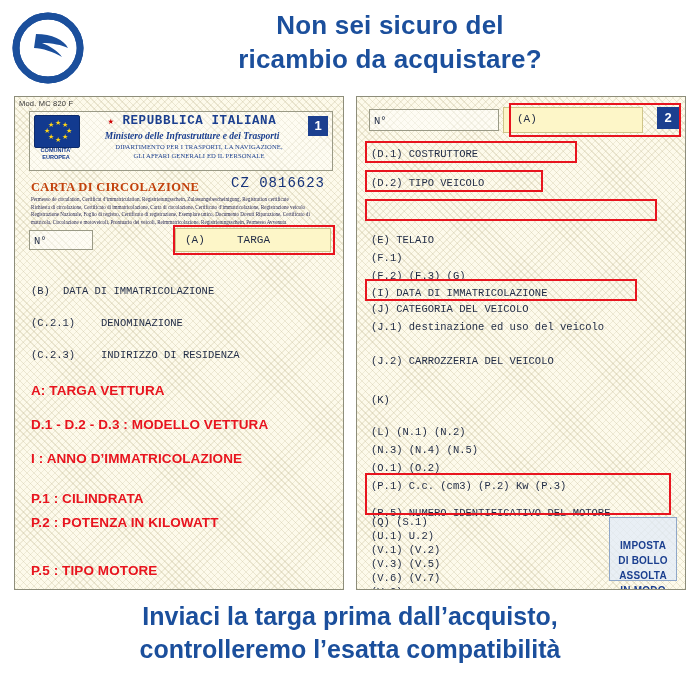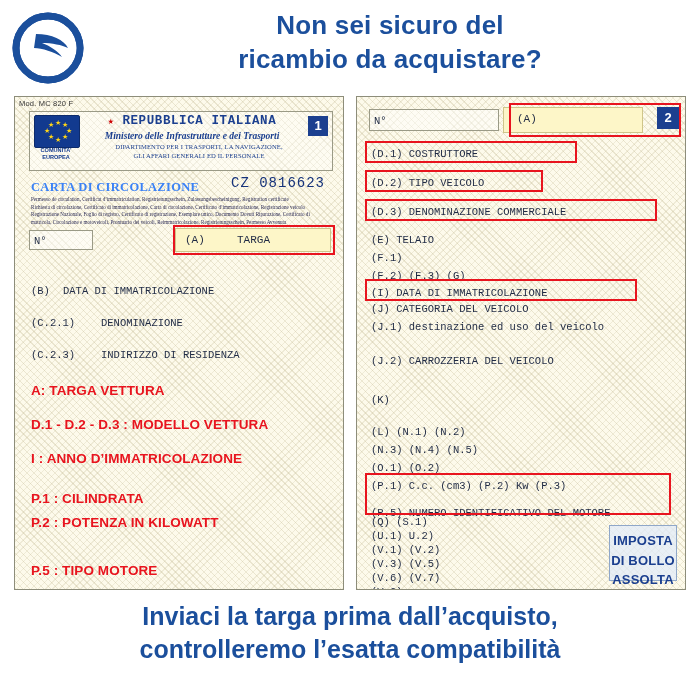--- a/index.html
+++ b/index.html
@@ -168,21 +168,21 @@
     text-align: center;
     line-height: 20px;
   }
 
   .carta-row {
     position: absolute;
     left: 16px; top: 80px;
     width: 300px;
   }
   .carta-title {
-    color: #3b82f6;
+    color: #c2410c;
     font-size: 12.5px;
     font-weight: bold;
     font-family: "Liberation Serif", serif;
     letter-spacing: 0.3px;
   }
   .carta-num {
     position: absolute;
     right: 6px; top: -2px;
     font-family: "Liberation Mono", monospace;
     font-size: 14px;
@@ -285,29 +285,29 @@
     font-weight: bold;
     font-size: 13px;
     text-align: center;
     line-height: 22px;
   }
 
   
   .bollo {
     position: absolute;
     right: 8px; bottom: 8px;
-    width: 68px; height: 56px;
+    width: 68px; height: 64px;
     border: 1px solid #8fa7c9;
     background: rgba(225,235,248,0.75);
     color: #1b3f8f;
-    font-size: 13px;
+    font-size: 10px;
     font-weight: bold;
     text-align: center;
     line-height: 1.5;
-    padding-top: 5px;
+    padding-top: 20px;
     box-sizing: border-box;
     letter-spacing: 0.2px;
   }
 </style>
 </head>
 <body>
 
 <div class="header">
   <div class="logo">
     <svg width="72" height="72" viewBox="0 0 72 72" aria-hidden="true">
@@ -404,21 +404,20 @@
     <div class="fl" style="left:160px; top:16px; font-size:11px;">(A)</div>
     <div class="rpagebox">2</div>
     <div class="hl" style="left:152px; top:6px; width:172px; height:34px;"></div>
 
     <div class="fl" style="left:14px; top:51px;">(D.1)  COSTRUTTORE</div>
     <div class="hl" style="left:8px; top:44px; width:212px; height:22px;"></div>
 
     <div class="fl" style="left:14px; top:80px;">(D.2)  TIPO VEICOLO</div>
     <div class="hl" style="left:8px; top:73px; width:178px; height:22px;"></div>
 
-    <div class="fl" style="left:14px; top:109px;">(D.3)  DENOMINAZIONE COMMERCIALE</div>
     <div class="hl" style="left:8px; top:102px; width:292px; height:22px;"></div>
 
     <div class="fl" style="left:14px; top:137px;">(E) TELAIO</div>
     <div class="fl" style="left:14px; top:155px;">(F.1)</div>
     <div class="fl" style="left:14px; top:173px;">(F.2)                    (F.3)                        (G)</div>
 
     <div class="fl" style="left:14px; top:190px;">(I) DATA DI IMMATRICOLAZIONE</div>
     <div class="hl" style="left:8px; top:182px; width:272px; height:22px;"></div>
 
     <div class="fl" style="left:14px; top:206px;">(J) CATEGORIA DEL VEICOLO</div>

